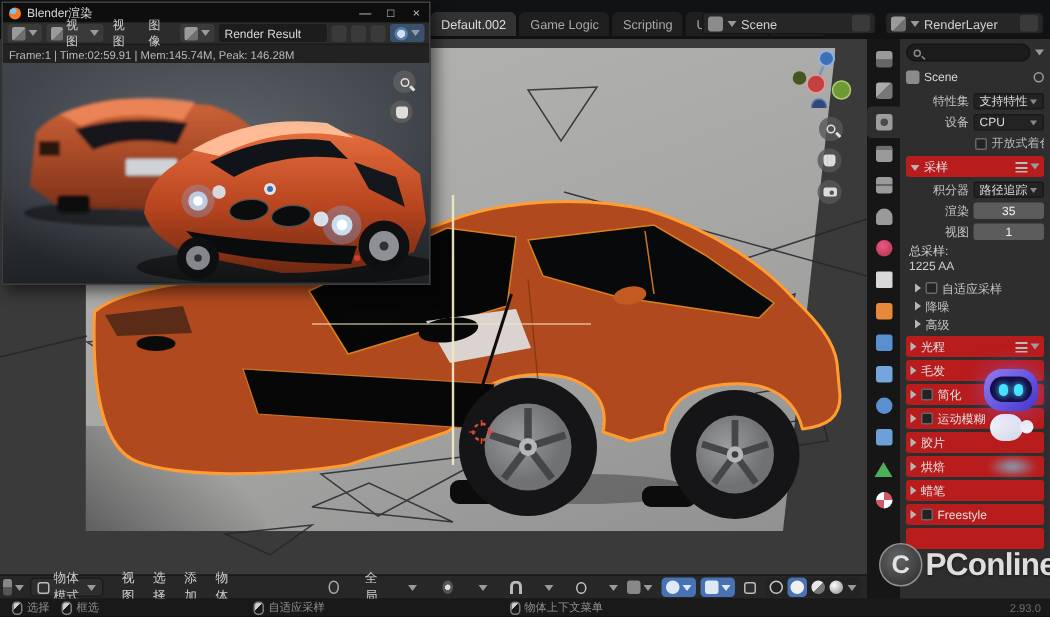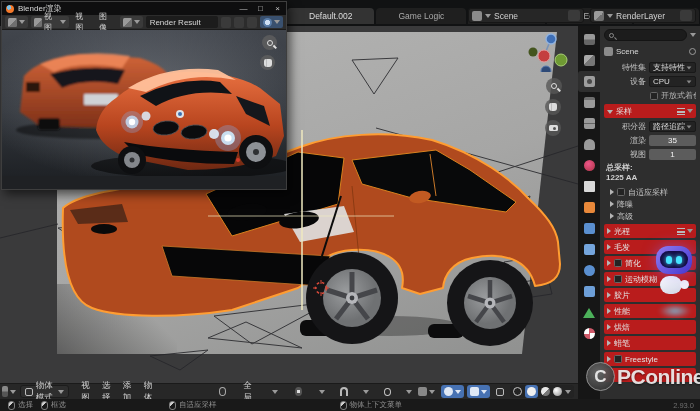--- a/index.html
+++ b/index.html
@@ -4,21 +4,21 @@
 <style>
   html,body{margin:0;padding:0;background:#000;}
   *{box-sizing:border-box;}
   .stage{position:relative;width:700px;height:411px;overflow:hidden;background:#1d1d1d;
     font-family:"Liberation Sans","DejaVu Sans",sans-serif;color:#c8c8c8;-webkit-font-smoothing:antialiased;}
   .row{display:flex;align-items:center;}
 
   
   .topbar{position:absolute;left:0;top:0;width:700px;height:26px;background:#111213;}
   .tabs{position:absolute;left:287px;bottom:2px;display:flex;gap:2px;}
-  .tab{font-size:8.5px;color:#aaa;background:#1f1f1f;padding:3px 22px;border-radius:4px 4px 0 0;white-space:nowrap;}
+  .tab{font-size:8.5px;color:#aaa;background:#1f1f1f;padding:3px 7px;border-radius:4px 4px 0 0;white-space:nowrap;}
   .tab.active{background:#333;color:#ddd;}
   .selector{position:absolute;bottom:3px;height:15px;display:flex;align-items:center;background:#262626;border:1px solid #161616;border-radius:3px;font-size:8.5px;color:#d2d2d2;padding:0 3px;gap:3px;}
   .chip-ic{width:10px;height:10px;border-radius:2px;background:#8b8b8b;}
   .chip-ic.photo{background:linear-gradient(135deg,#9a9a9a 55%,#6f6f6f 55%);}
   .mini-btn{width:12px;height:11px;background:#3a3a3a;border-radius:2px;}
   .caret{width:0;height:0;border-left:3px solid transparent;border-right:3px solid transparent;border-top:4px solid #9a9a9a;}
 
   
   .viewport{position:absolute;left:0;top:26px;width:578px;height:357px;background:#3a3a3b;overflow:hidden;}
   .backdrop{position:absolute;left:57px;top:6px;width:500px;height:322px;
@@ -82,21 +82,21 @@
   .dd span{overflow:hidden;white-space:nowrap;}
   .dd .caret{border-top-color:#888;transform:scale(.8);}
   .sliderf{flex:1;height:11px;background:#5c5c5c;border-radius:2px;color:#f2f2f2;display:flex;align-items:center;justify-content:center;}
   .cb{width:8px;height:8px;background:#232323;border:1px solid #666;border-radius:1.5px;margin-right:3px;flex:none;}
   .phead{display:flex;align-items:center;height:14px;background:#b91c1c;border-radius:2px;margin:2px 0 2px 0;color:#e2e2e2;padding:0 3px;}
   .tri{width:0;height:0;border-top:3px solid transparent;border-bottom:3px solid transparent;border-left:4px solid #b5b5b5;margin-right:3px;flex:none;}
   .tri.open{border-left:3px solid transparent;border-right:3px solid transparent;border-top:4px solid #b5b5b5;border-bottom:none;margin-top:2px;}
   .preset{margin-left:auto;display:flex;align-items:center;gap:2px;}
   .preset .lines{width:8px;height:7px;background:linear-gradient(#bbb 20%,transparent 20% 45%,#bbb 45% 65%,transparent 65% 85%,#bbb 85%);}
   .subrow{display:flex;align-items:center;height:12px;padding-left:6px;color:#c4c4c4;}
-  .totals{color:#cfcfcf;line-height:10px;margin:2px 0 3px 2px;font-weight:bold;}
+  .totals{color:#cfcfcf;line-height:10px;margin:2px 0 3px 2px;}
   .searchrow{display:flex;align-items:center;gap:3px;margin-bottom:3px;}
   .searchbox{flex:1;height:12px;background:#1c1c1c;border:1px solid #141414;border-radius:6px;display:flex;align-items:center;padding:0 4px;}
   .sm-mag{width:5px;height:5px;border:1.2px solid #888;border-radius:50%;position:relative;}
   .sm-mag:after{content:"";position:absolute;left:4px;top:4px;width:3px;height:1.2px;background:#888;transform:rotate(45deg);}
   .crumb{display:flex;align-items:center;gap:3px;height:14px;margin-bottom:3px;color:#d8d8d8;}
   .pin{width:7px;height:7px;border-radius:50%;border:1.5px solid #9a9a9a;margin-left:auto;}
 
   
   .rwin{position:absolute;left:1px;top:1px;width:286px;height:189px;background:#1f2124;border:1px solid #3e3e3e;box-shadow:3px 4px 10px rgba(0,0,0,.6);}
   .rtitle{height:13px;background:#0e0e0f;display:flex;align-items:center;font-size:8px;color:#d8d8d8;padding-left:4px;gap:4px;}
@@ -480,24 +480,20 @@
         <div class="tri"></div>
         <div class="cb"></div>
         <span>运动模糊</span>
       </div>
     <div class="phead">
         <div class="tri"></div>
         <span>胶片</span>
       </div>
     <div class="phead">
         <div class="tri"></div>
-        <span>性能</span>
-      </div>
-    <div class="phead">
-        <div class="tri"></div>
         <span>烘焙</span>
       </div>
     <div class="phead">
         <div class="tri"></div>
         <span>蜡笔</span>
       </div>
     <div class="phead">
         <div class="tri"></div>
         <div class="cb"></div>
         <span>Freestyle</span>
@@ -535,20 +531,23 @@
           <span>Render Result</span>
         </div>
       <div class="ribtn"></div>
       <div class="ribtn"></div>
       <div class="ribtn"></div>
       <div class="rchip" style="margin-left:auto;background:#39506e;">
           <div class="tic" style="background:radial-gradient(circle,#cfe0f5 40%,#5a7da8 45%);border-radius:50%;"></div>
           <div class="caret"></div>
         </div>
     </div>
+    <div class="rstats">
+        <span>Frame:1 | Time:02:59.91 | Mem:145.74M, Peak: 146.28M</span>
+      </div>
 
     <div class="rimg">
       <svg width="284" height="146" viewBox="0 0 284 146">
         <defs>
           <linearGradient id="bg" x1="0" y1="0" x2="0" y2="1">
               <stop offset="0%" stop-color="#41454c"></stop>
               <stop offset="55%" stop-color="#33373d"></stop>
               <stop offset="100%" stop-color="#1f2226"></stop>
             </linearGradient>
           <radialGradient id="glow" cx="50%" cy="45%" r="60%">

